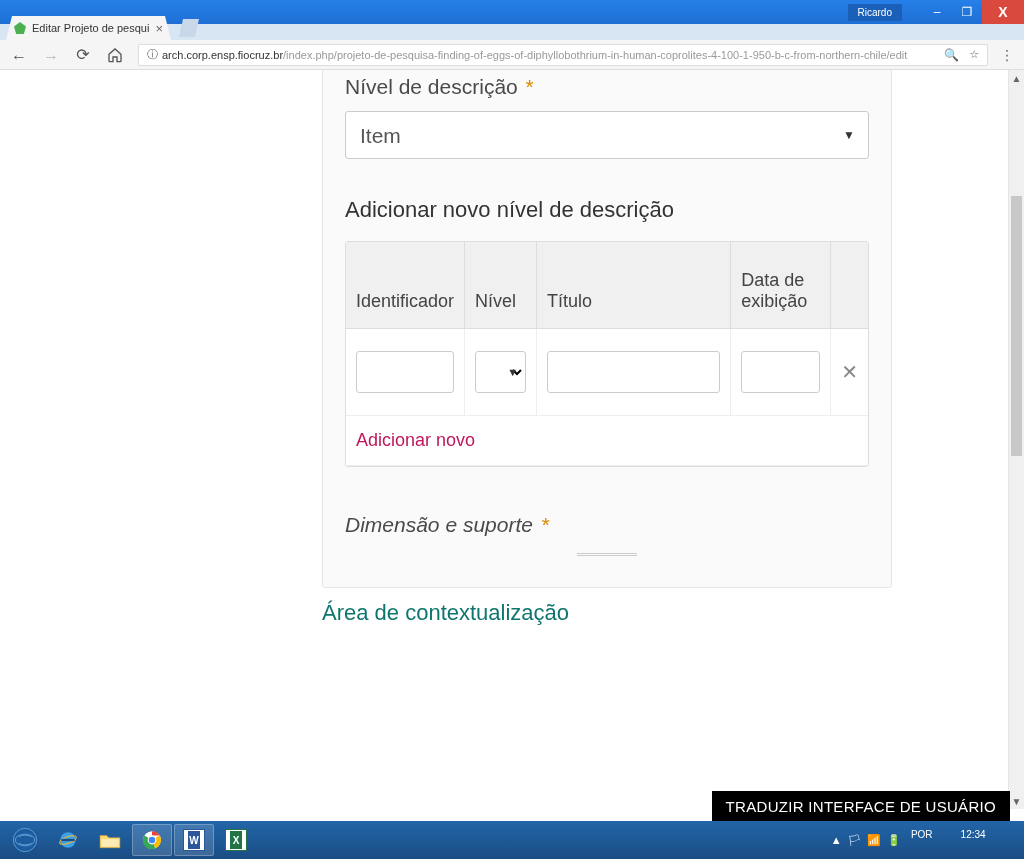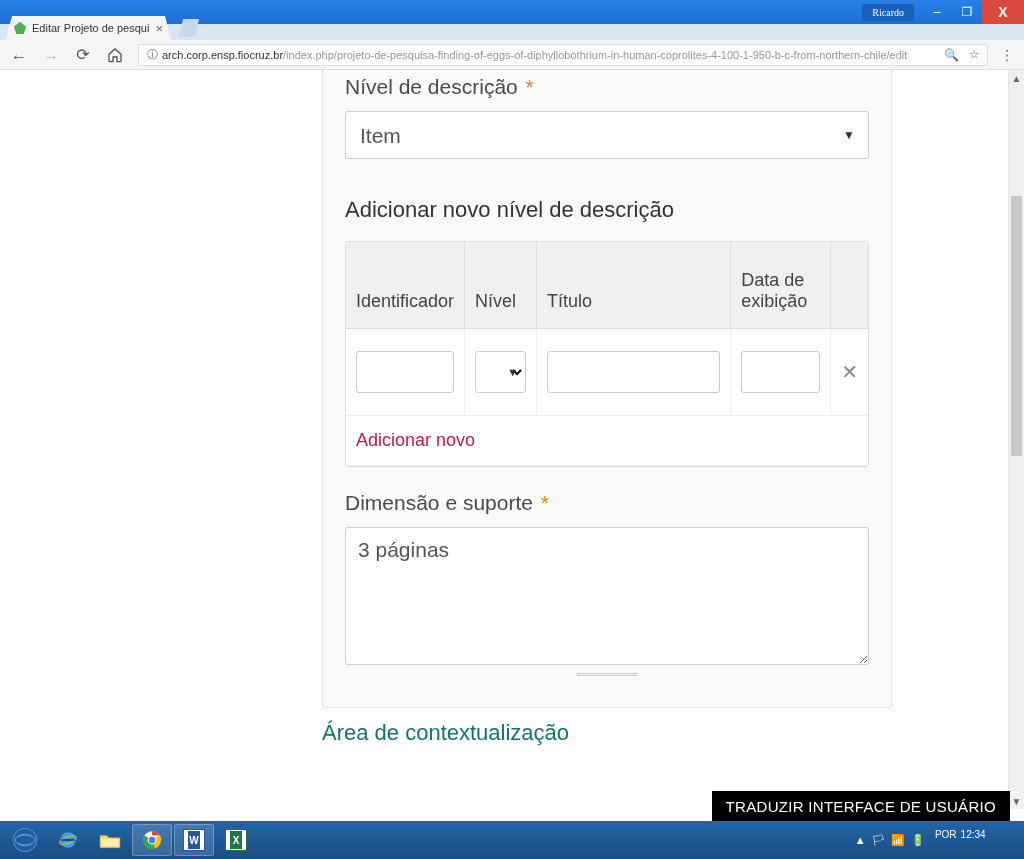--- a/index.html
+++ b/index.html
@@ -1,20 +1,20 @@
 <!DOCTYPE html>
 <html><head>
   <meta charset="utf-8">
   <style>
     * { margin: 0; padding: 0; box-sizing: border-box; }
     body { font-family: Arial, sans-serif; width: 1024px; height: 859px; overflow: hidden; background: #fff; position: relative; }
     
     
     .titlebar { height: 24px; background: linear-gradient(to bottom, #2580e8, #1e6fd4); display: flex; align-items: center; justify-content: flex-end; padding-right: 0; }
-    .titlebar .user-label { background: #1a5fb8; color: #fff; font-size: 10px; padding: 3px 10px; margin-right: 8px; font-family: Liberation Serif, serif; }
+    .titlebar .user-label { background: #1a5fb8; color: #fff; font-size: 10px; padding: 3px 10px; margin-right: 20px; }
     .titlebar .win-btn { width: 30px; height: 24px; display: flex; align-items: center; justify-content: center; color: #fff; font-size: 12px; }
     .titlebar .win-btn.min { background: transparent; }
     .titlebar .win-btn.max { background: transparent; }
     .titlebar .win-btn.close { background: #d9493d; width: 42px; font-size: 14px; font-weight: bold; }
     
     
     .tabbar { height: 16px; background: #d8e6f3; display: flex; align-items: flex-end; padding-left: 6px; }
     .tab { background: #f5f5f5; height: 24px; min-width: 140px; display: flex; align-items: center; padding: 0 8px; font-size: 11px; color: #333; border-top-left-radius: 3px; border-top-right-radius: 3px; position: relative; clip-path: polygon(6px 0, calc(100% - 6px) 0, 100% 100%, 0 100%); }
     .tab .favicon { width: 12px; height: 12px; background: #4caf50; border-radius: 2px; margin-right: 6px; clip-path: polygon(50% 0, 100% 38%, 82% 100%, 18% 100%, 0 38%); }
     .tab .tab-title { flex: 1; white-space: nowrap; overflow: hidden; text-overflow: ellipsis; }
@@ -82,21 +82,21 @@
     .vscroll .arrow.bottom { position:absolute; bottom:0; left:0; right:0; }
     
     
     .taskbar { position: absolute; bottom: 0; left: 0; right: 0; height: 38px; background: linear-gradient(to bottom, #2265a8, #1a4d84); display: flex; align-items: center; padding: 0 4px; }
     .task-item { width: 40px; height: 32px; margin-right: 2px; display: flex; align-items: center; justify-content: center; border-radius: 2px; }
     .task-item.start { width: 42px; }
     .task-item.active { background: rgba(255,255,255,0.15); box-shadow: inset 0 0 0 1px rgba(255,255,255,0.25); }
     .tray { margin-left: auto; display: flex; align-items: center; padding-right: 6px; color: #fff; font-size: 10px; gap: 10px; }
     .tray .icons { display:flex; align-items:center; gap:6px; font-size:11px; }
     .tray .lang-time { text-align: right; line-height: 1.15; font-size: 10px; }
-    .tray .lc { display:flex; gap:4px;margin-top:32px; }
+    .tray .lc { display:flex; gap:28px;margin-top:32px; }
     
     
     .ico-ie { width:22px; height:22px; }
     .ico-folder { width:22px; height:18px; }
     .ico-chrome { width:22px; height:22px; }
     .ico-word { width:22px; height:22px; background:#fff; border:1px solid #2b579a; display:flex; align-items:center; justify-content:center; }
     .ico-word .w { width:12px; height:18px; background:#2b579a; color:#fff; font-size:10px; font-weight:bold; display:flex; align-items:center; justify-content:center; }
     .ico-excel { width:22px; height:22px; background:#fff; border:1px solid #227447; display:flex; align-items:center; justify-content:center; }
     .ico-excel .x { width:12px; height:18px; background:#227447; color:#fff; font-size:10px; font-weight:bold; display:flex; align-items:center; justify-content:center; }
   </style>
@@ -178,24 +178,23 @@
             <td><input class="cell-input" value="" style=""></td>
             <td><input class="cell-input" value="" style=""></td>
             <td class="row-delete">✕</td>
           </tr>
           <tr class="add-new-row">
             <td colspan="5"><a href="#">Adicionar novo</a></td>
           </tr>
         </tbody>
       </table>
 
-      <div class="field-label" style="margin-top:24px;">
+      <div class="field-label" style="margin-top:46px;font-style:italic;">
         <span>Dimensão e suporte</span> <span class="required">*</span>
       </div>
-      <textarea class="textarea-field" style="">3 páginas</textarea>
       <div class="resize-handle">
           <div class="grip"></div>
         </div>
     </div>
 
     <div class="next-section-title">Área de contextualização</div>
   </div>
 
   <div class="vscroll">
     <div class="arrow">▲</div>

